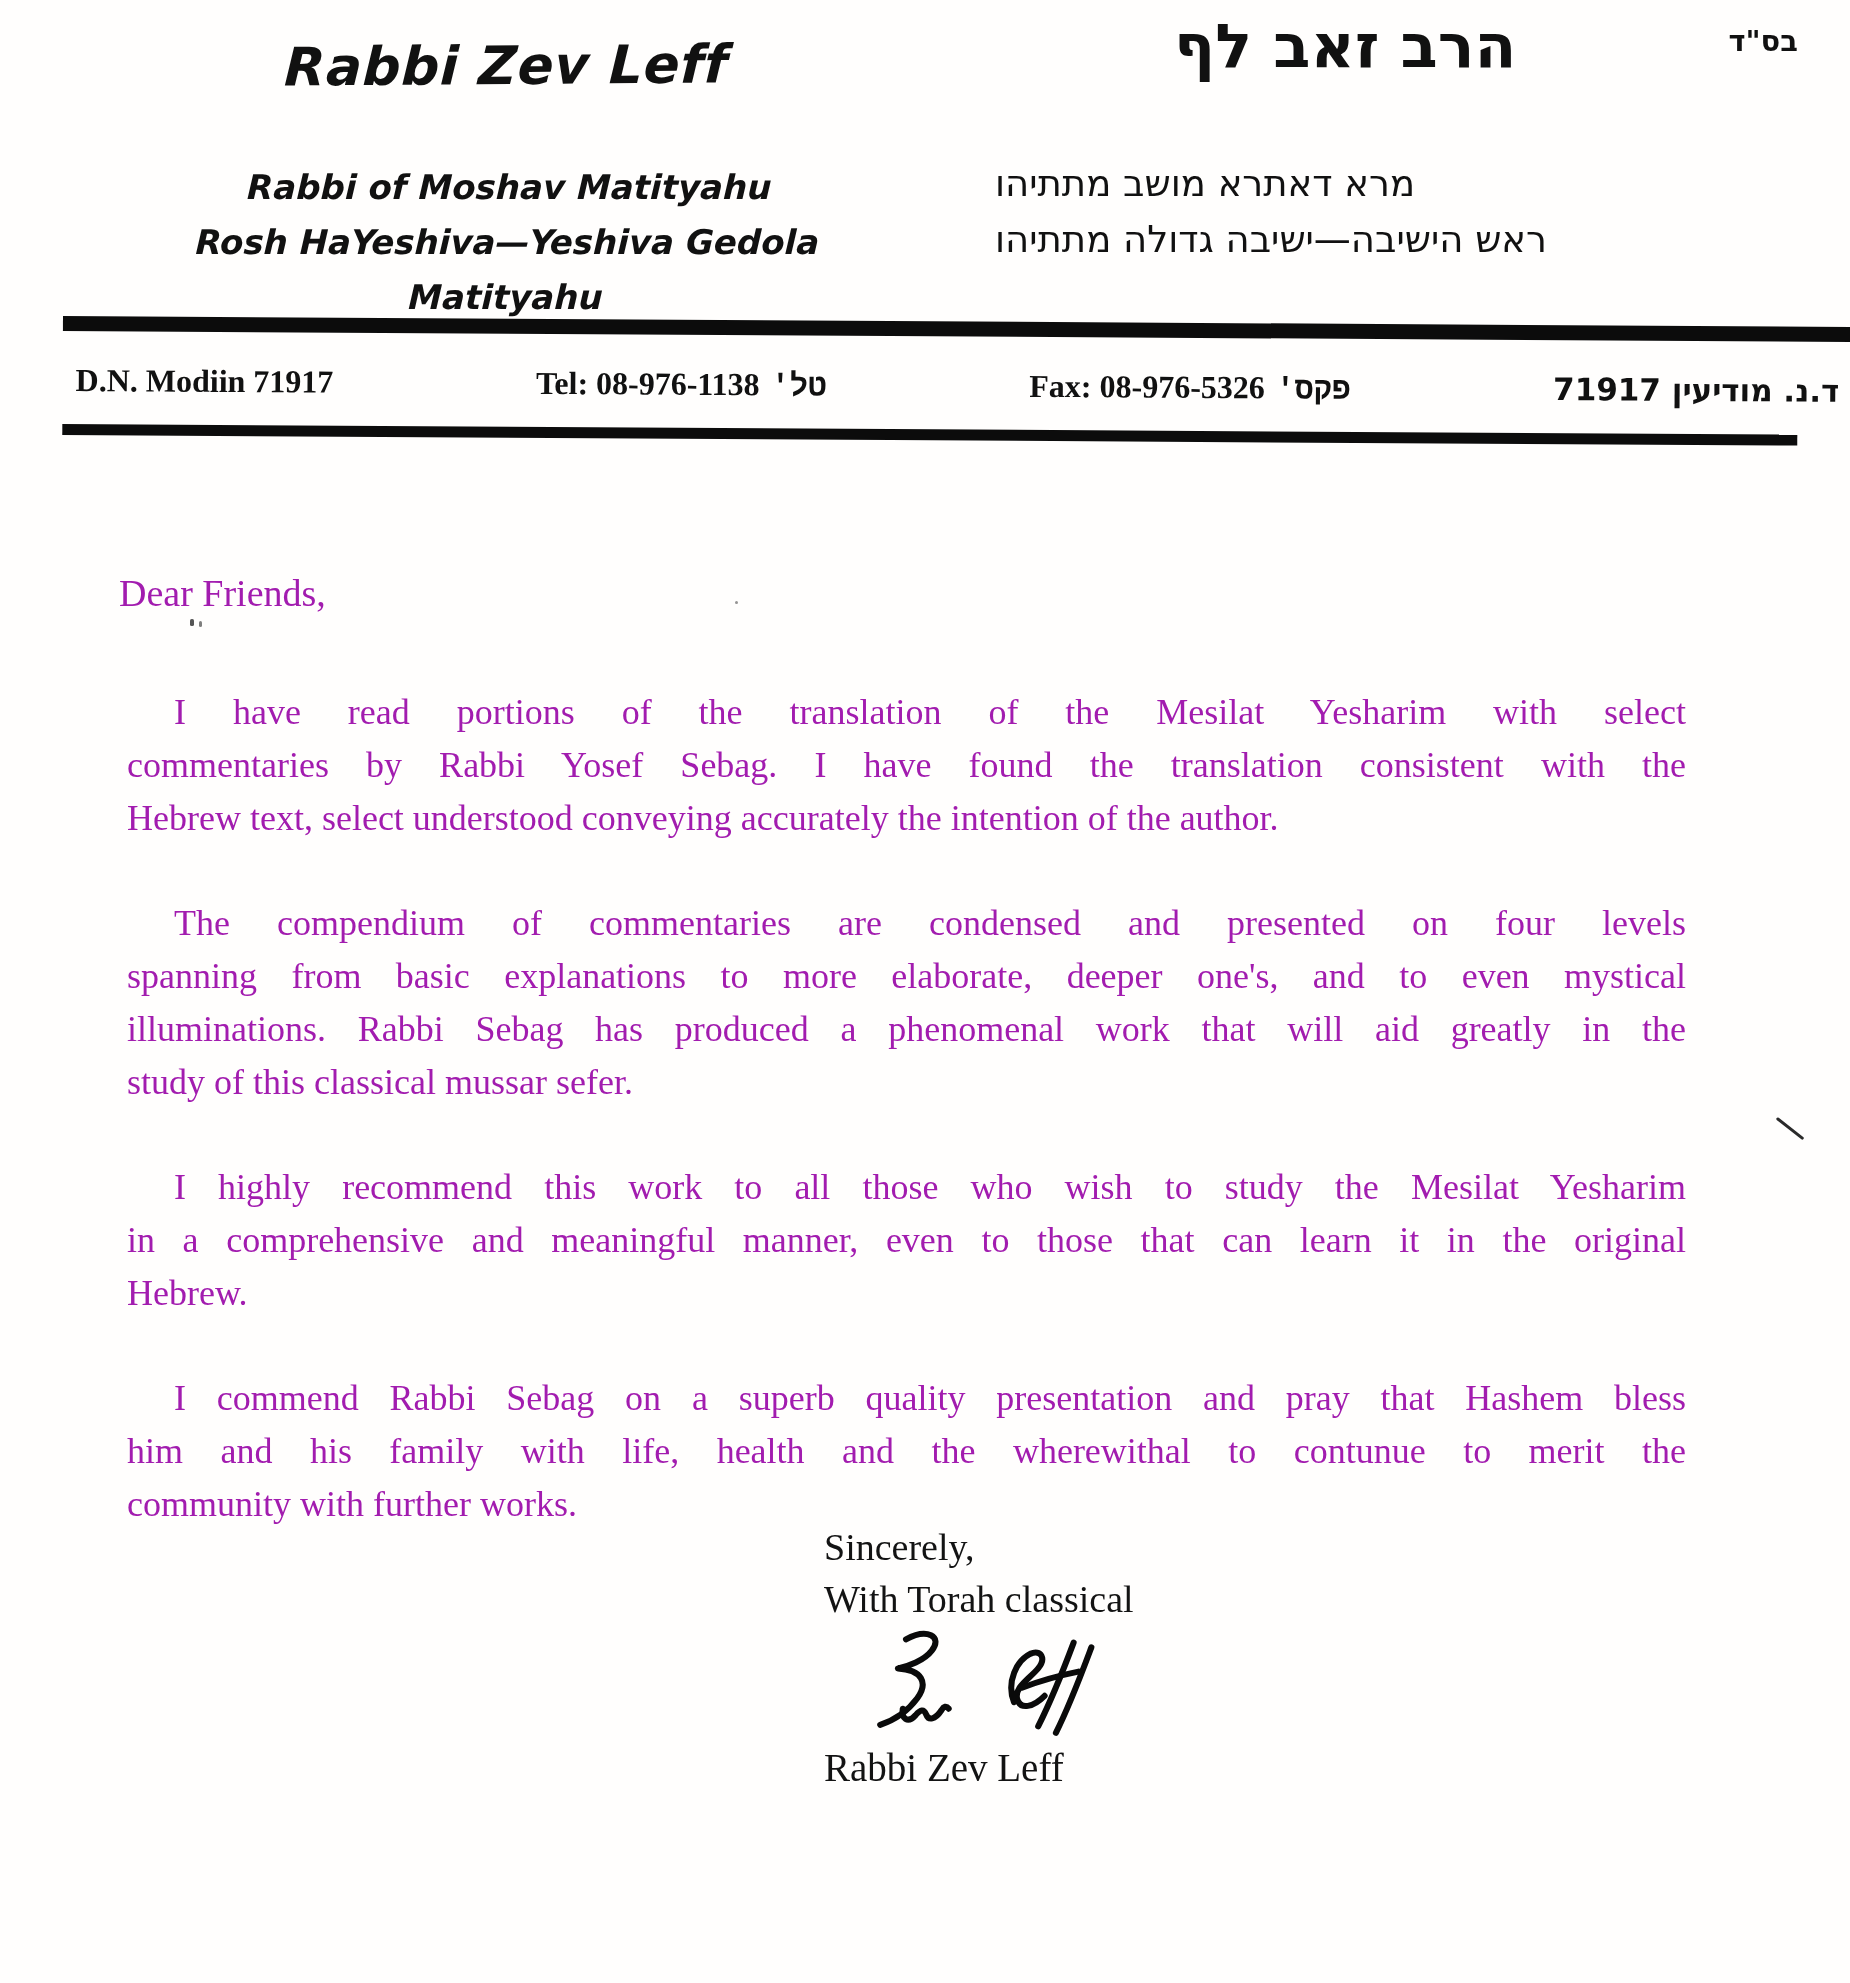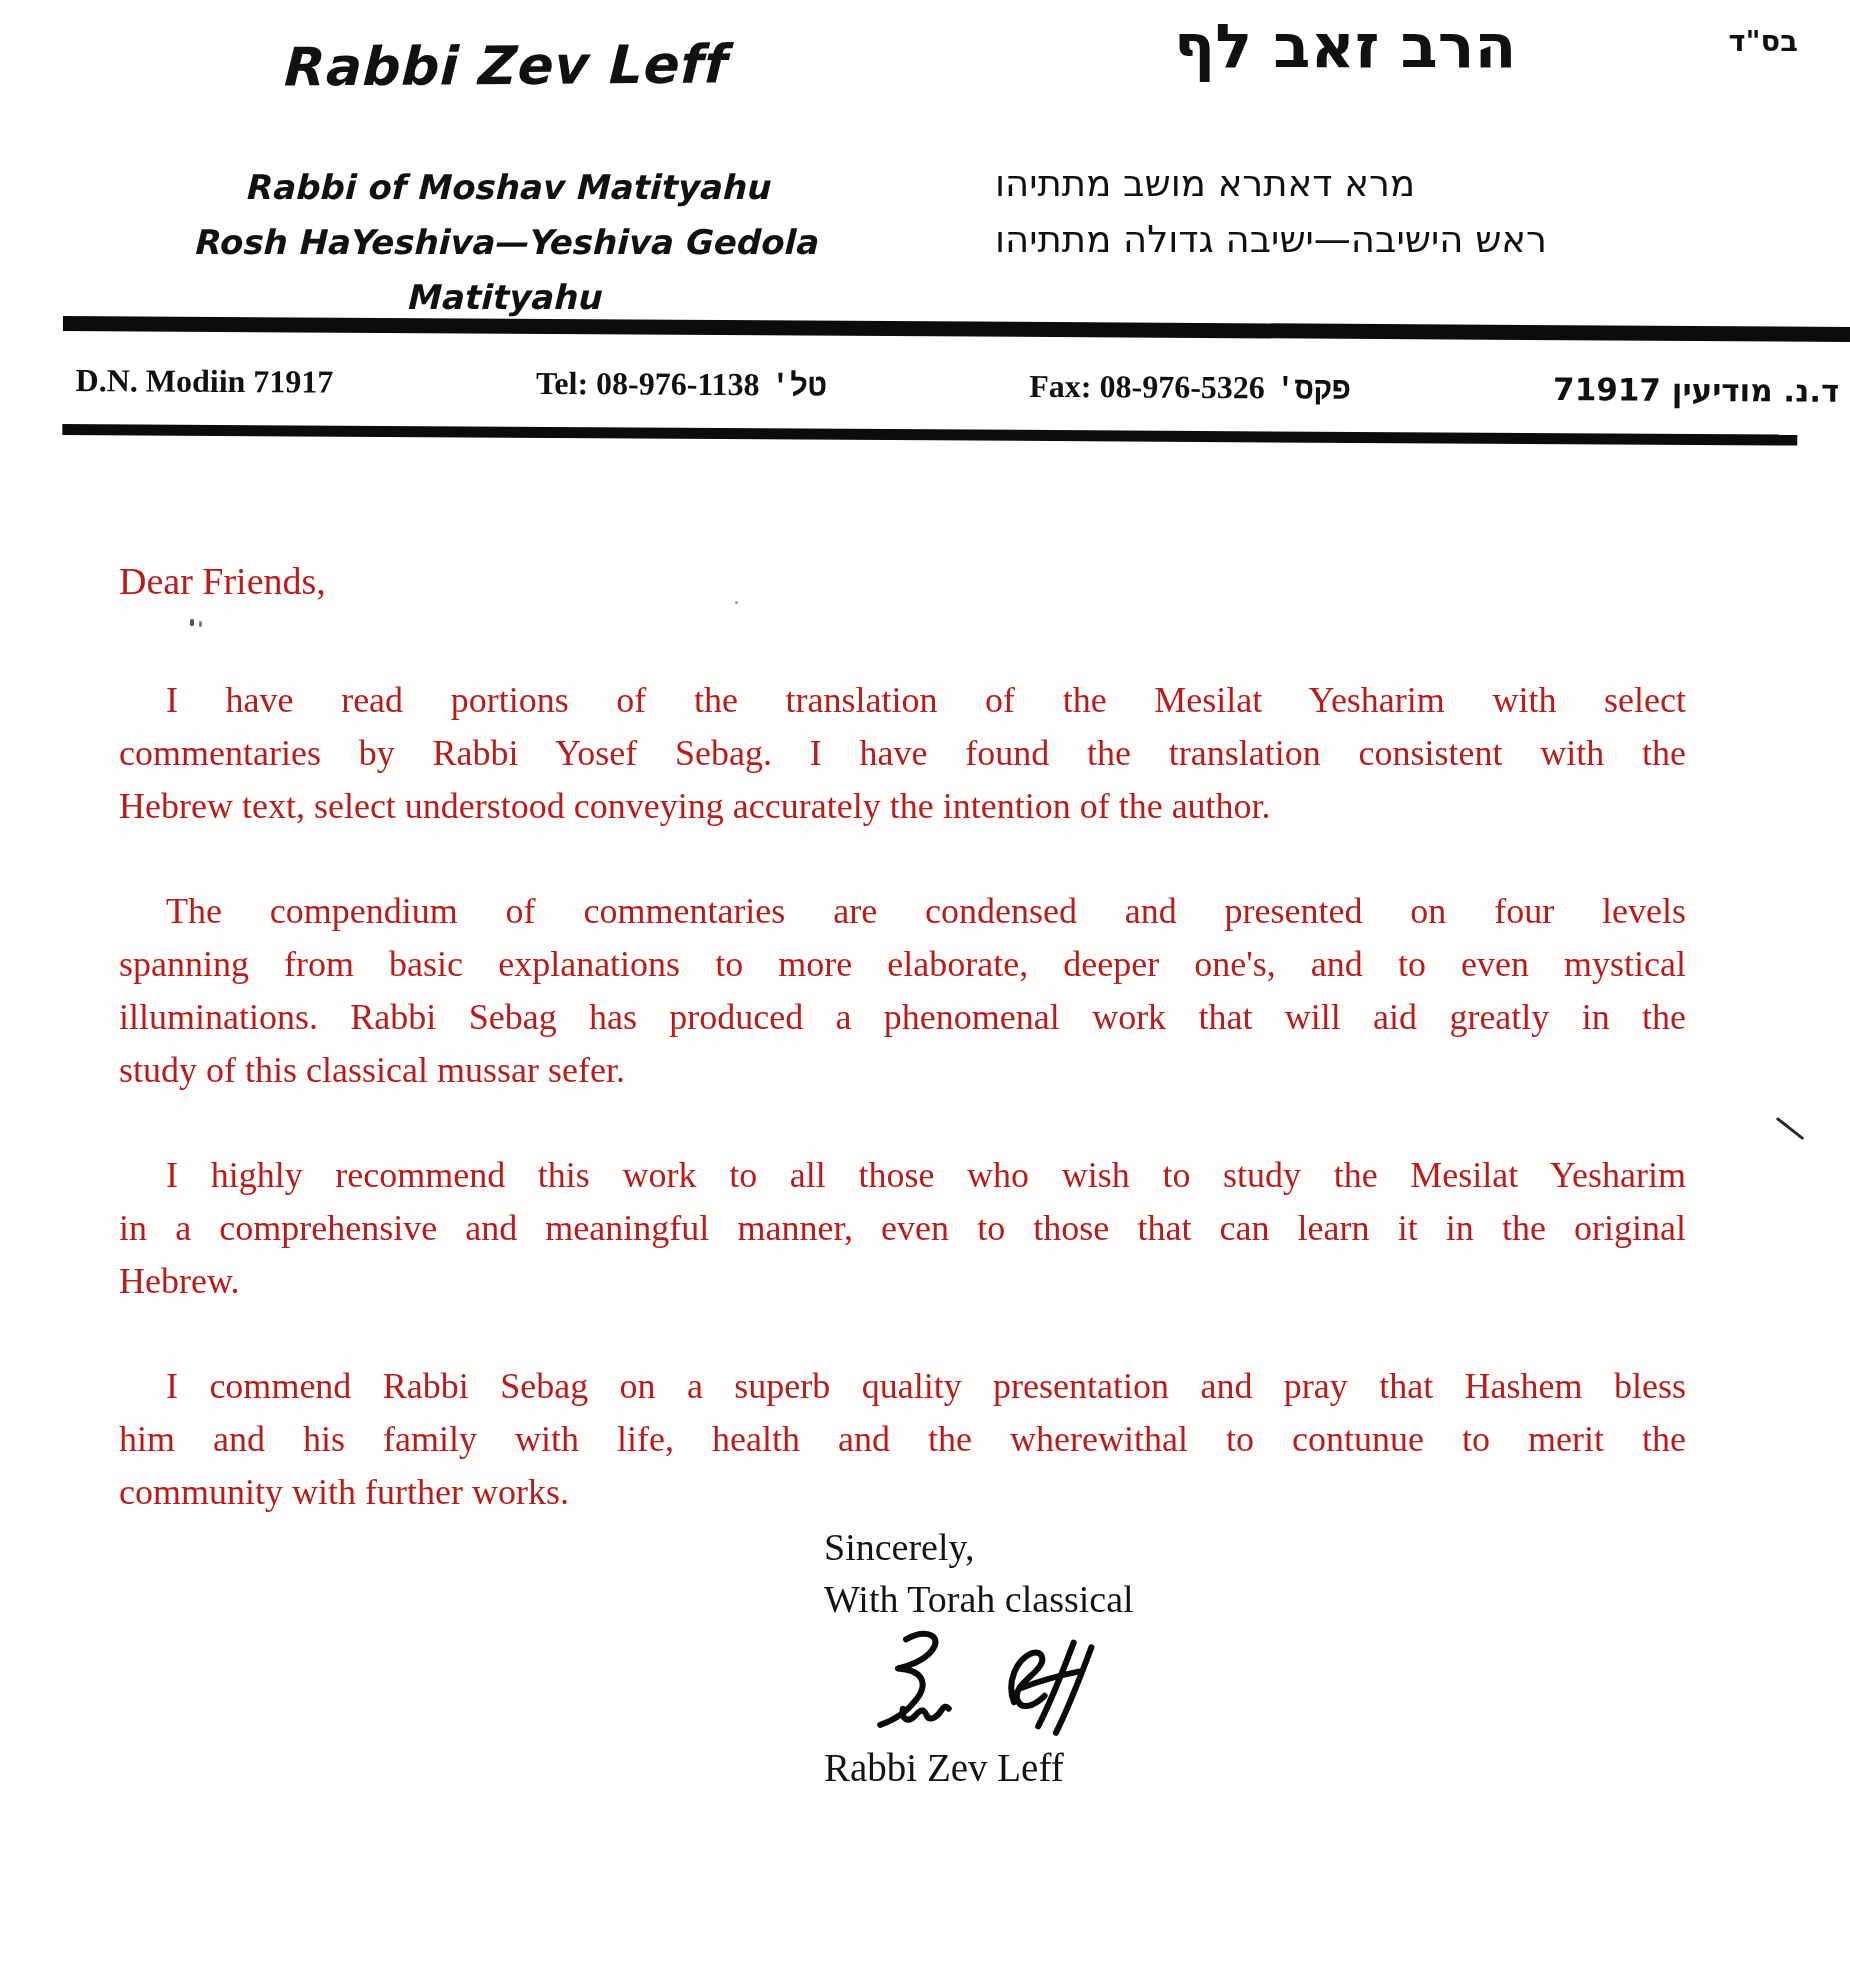--- a/index.html
+++ b/index.html
@@ -46,29 +46,30 @@
     display:flex; justify-content:space-between; align-items:baseline;
     padding:31px 11.3px 24px 13px;
     font:700 32px "Liberation Serif", serif;
   }
   .contact-row .he { font:400 31px "DejaVu Sans", sans-serif; font-weight:700; }
   .pair { white-space:nowrap; }
   .pair .he { margin-left:11.3px;font-family:Liberation Mono, monospace; }
 
   
   .letter {
-    position:absolute; left:119px; top:558px; width:1567px;
-    font:400 36px "Liberation Serif", serif; color:#b91c1c;
+    position:absolute; left:119px; top:570px; width:1567px;
+    font:400 36px "Liberation Serif", serif; color:#a21caf;
   }
   .salutation { font-size:38px; line-height:47px; margin-bottom:69px; }
   .para { margin-bottom:52px; }
   .line {
     line-height:53px;
     text-align:justify;
     text-align-last:justify;
+    margin-left:8px;
     -moz-text-align-last:justify;
   }
   .line.last { text-align-last:left; -moz-text-align-last:left; }
   .line.first { text-indent:47px; }
 
   
   .closing {
     position:absolute; left:824px; top:1521px;
     font:400 38px "Liberation Serif", serif; color:#131313;
   }

